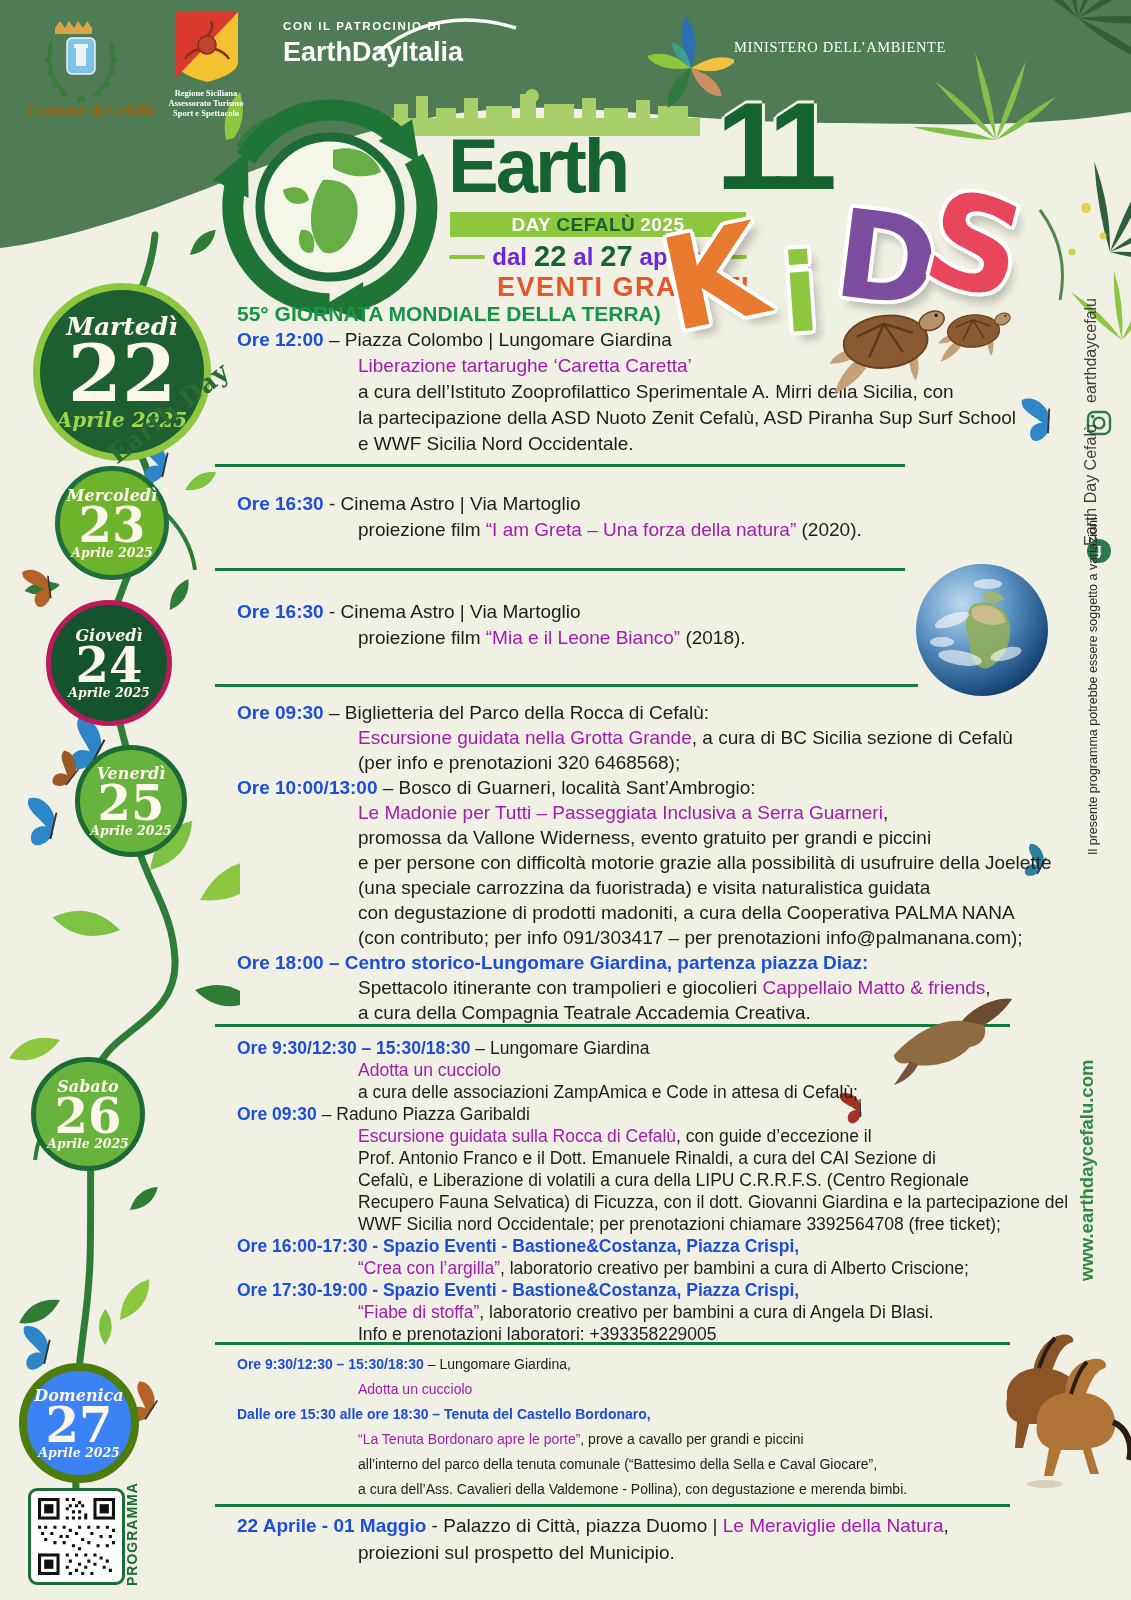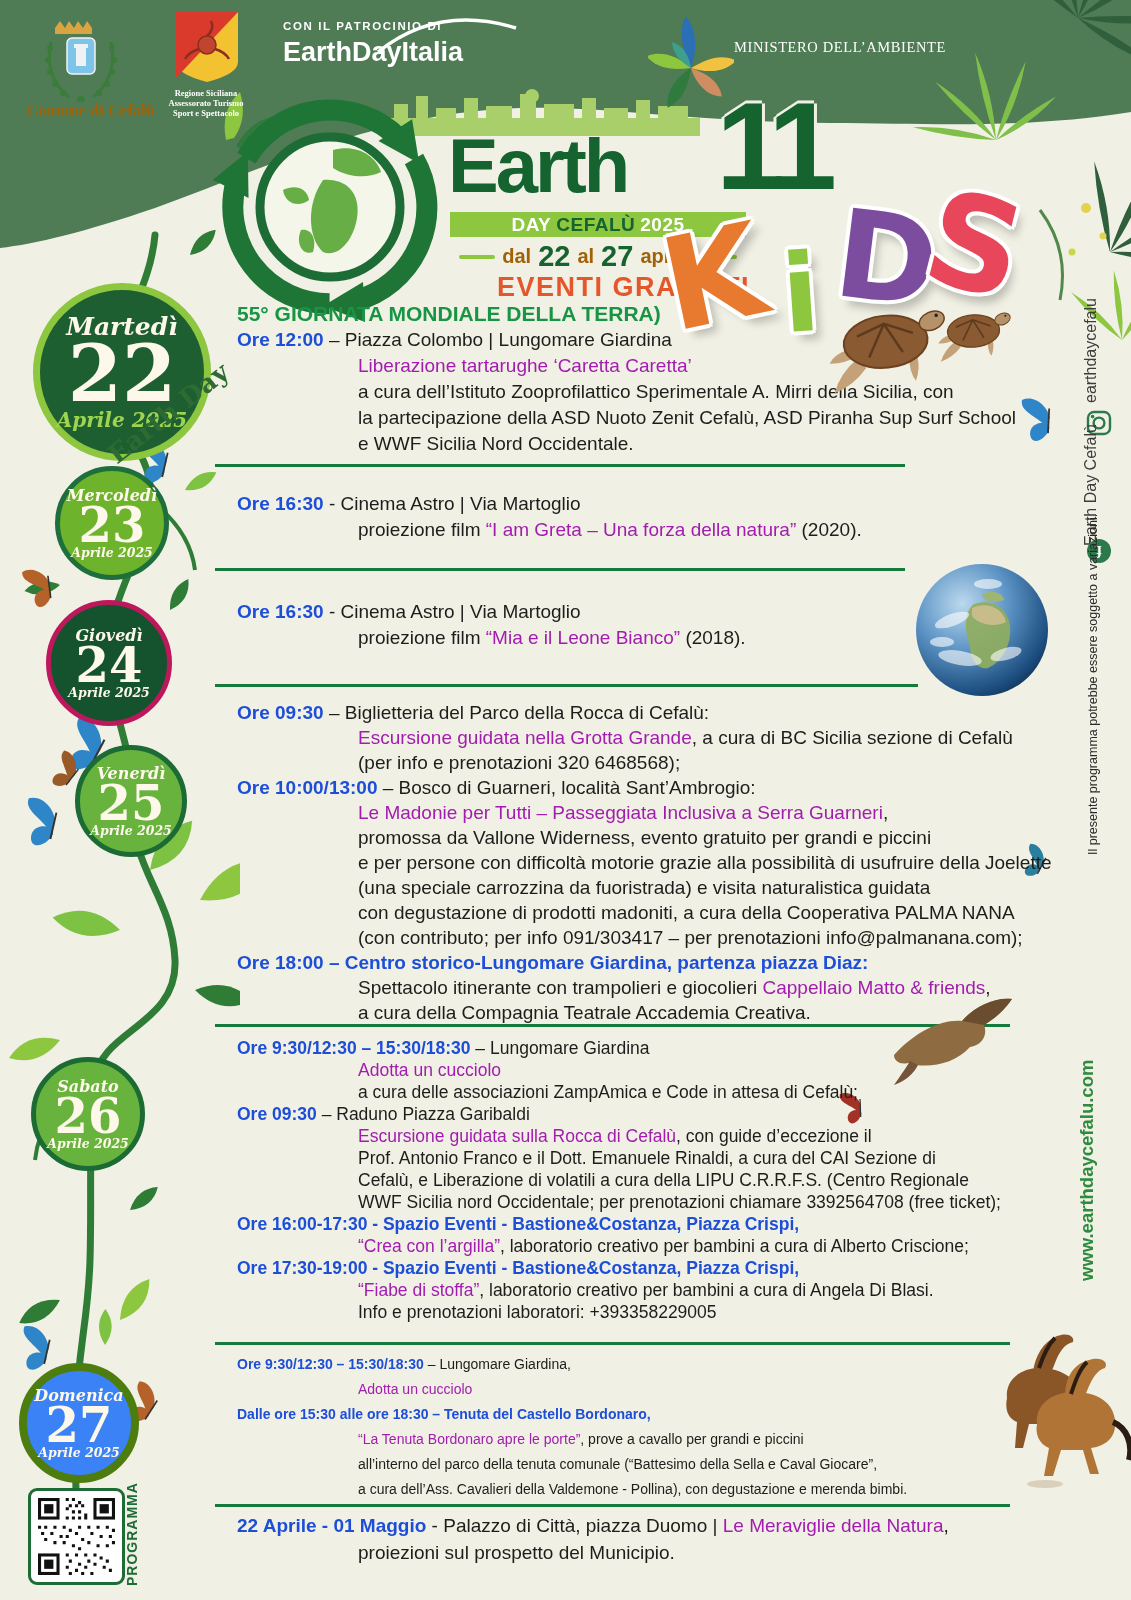--- a/index.html
+++ b/index.html
@@ -23,21 +23,21 @@
   .logo-earth{position:absolute;left:448px;top:130px;font-size:76px;line-height:.95;font-weight:800;
     color:#15632f;letter-spacing:-3px;}
   .logo-eleven{position:absolute;left:716px;top:88px;font-size:124px;line-height:.95;font-weight:800;color:#15632f;
     letter-spacing:-10px;text-shadow:-3px 0 #f1f0e4,3px 0 #f1f0e4,0 -3px #f1f0e4,0 3px #f1f0e4;}
   .logo-banner{position:absolute;left:450px;top:212px;width:296px;height:25px;background:#8dc63f;
     display:flex;align-items:center;justify-content:center;gap:5px;font-weight:800;font-size:19px;letter-spacing:.5px;}
   .logo-banner .bd,.logo-banner .by{color:#fff}
   .logo-banner .bc{color:#15632f}
   .dates-row{position:absolute;left:408px;top:242px;width:380px;display:flex;align-items:center;justify-content:center;gap:7px;}
   .dates-row .dash{width:36px;height:4px;background:#8dc63f;border-radius:2px;}
-  .dates-row .lw{color:#a16207;font-weight:bold;font-size:20px;}
+  .dates-row .lw{color:#6d28d9;font-weight:bold;font-size:24px;}
   .dates-row .dn{color:#15632f;font-weight:800;font-size:29px;line-height:1;}
   .free-events{position:absolute;left:440px;top:272px;width:310px;text-align:right;color:#e5572b;
     font-size:27px;font-weight:800;letter-spacing:1.5px;}
   .kids-letter{position:absolute;font-family:"DejaVu Sans",sans-serif;font-weight:800;line-height:1;
     text-shadow:-4px 0 #fff,4px 0 #fff,0 -4px #fff,0 4px #fff,-3px -3px #fff,3px 3px #fff,-3px 3px #fff,3px -3px #fff,7px 9px 8px rgba(0,0,0,.22);}
   .kid-k{left:664px;top:214px;font-size:128px;transform:rotate(-12deg);}
   .kid-i{left:782px;top:240px;font-size:108px;transform:rotate(-4deg);}
   .kid-d{left:836px;top:198px;font-size:122px;transform:rotate(7deg);}
   .kid-s{left:928px;top:180px;font-size:130px;transform:rotate(14deg);}
 
@@ -360,20 +360,21 @@
       <div class="ev-line ind"><span class="seg-r">a cura della Compagnia Teatrale Accademia Creativa.</span></div>
     </div>
   <div class="ev" id="blk4">
       <div class="ev-line"><span class="seg-b">Ore 9:30/12:30 – 15:30/18:30</span><span class="seg-r"> – Lungomare Giardina</span></div>
       <div class="ev-line ind"><span class="seg-g">Adotta un cucciolo</span></div>
       <div class="ev-line ind"><span class="seg-r">a cura delle associazioni ZampAmica e Code in attesa di Cefalù;</span></div>
       <div class="ev-line"><span class="seg-b">Ore 09:30</span><span class="seg-r"> – Raduno Piazza Garibaldi</span></div>
       <div class="ev-line ind"><span class="seg-g">Escursione guidata sulla Rocca di Cefalù</span><span class="seg-r">, con guide d’eccezione il</span></div>
       <div class="ev-line ind"><span class="seg-r">Prof. Antonio Franco e il Dott. Emanuele Rinaldi, a cura del CAI Sezione di</span></div>
       <div class="ev-line ind"><span class="seg-r">Cefalù, e Liberazione di volatili a cura della LIPU C.R.R.F.S. (Centro Regionale</span></div>
+      <div class="ev-line ind"><span class="seg-r">Recupero Fauna Selvatica) di Ficuzza, con il dott. Giovanni Giardina e la partecipazione del</span></div>
       <div class="ev-line ind"><span class="seg-r">WWF Sicilia nord Occidentale; per prenotazioni chiamare 3392564708 (free ticket);</span></div>
       <div class="ev-line"><span class="seg-b">Ore 16:00-17:30</span><span class="seg-b"> - Spazio Eventi - Bastione&amp;Costanza, Piazza Crispi,</span></div>
       <div class="ev-line ind"><span class="seg-g">“Crea con l’argilla”</span><span class="seg-r">, laboratorio creativo per bambini a cura di Alberto Criscione;</span></div>
       <div class="ev-line"><span class="seg-b">Ore 17:30-19:00</span><span class="seg-b"> - Spazio Eventi - Bastione&amp;Costanza, Piazza Crispi,</span></div>
       <div class="ev-line ind"><span class="seg-g">“Fiabe di stoffa”</span><span class="seg-r">, laboratorio creativo per bambini a cura di Angela Di Blasi.</span></div>
       <div class="ev-line ind"><span class="seg-r">Info e prenotazioni laboratori: +393358229005</span></div>
     </div>
   <div class="ev" id="blk5">
       <div class="ev-line"><span class="seg-b">Ore 9:30/12:30 – 15:30/18:30</span><span class="seg-r"> – Lungomare Giardina,</span></div>
       <div class="ev-line ind"><span class="seg-g">Adotta un cucciolo</span></div>

